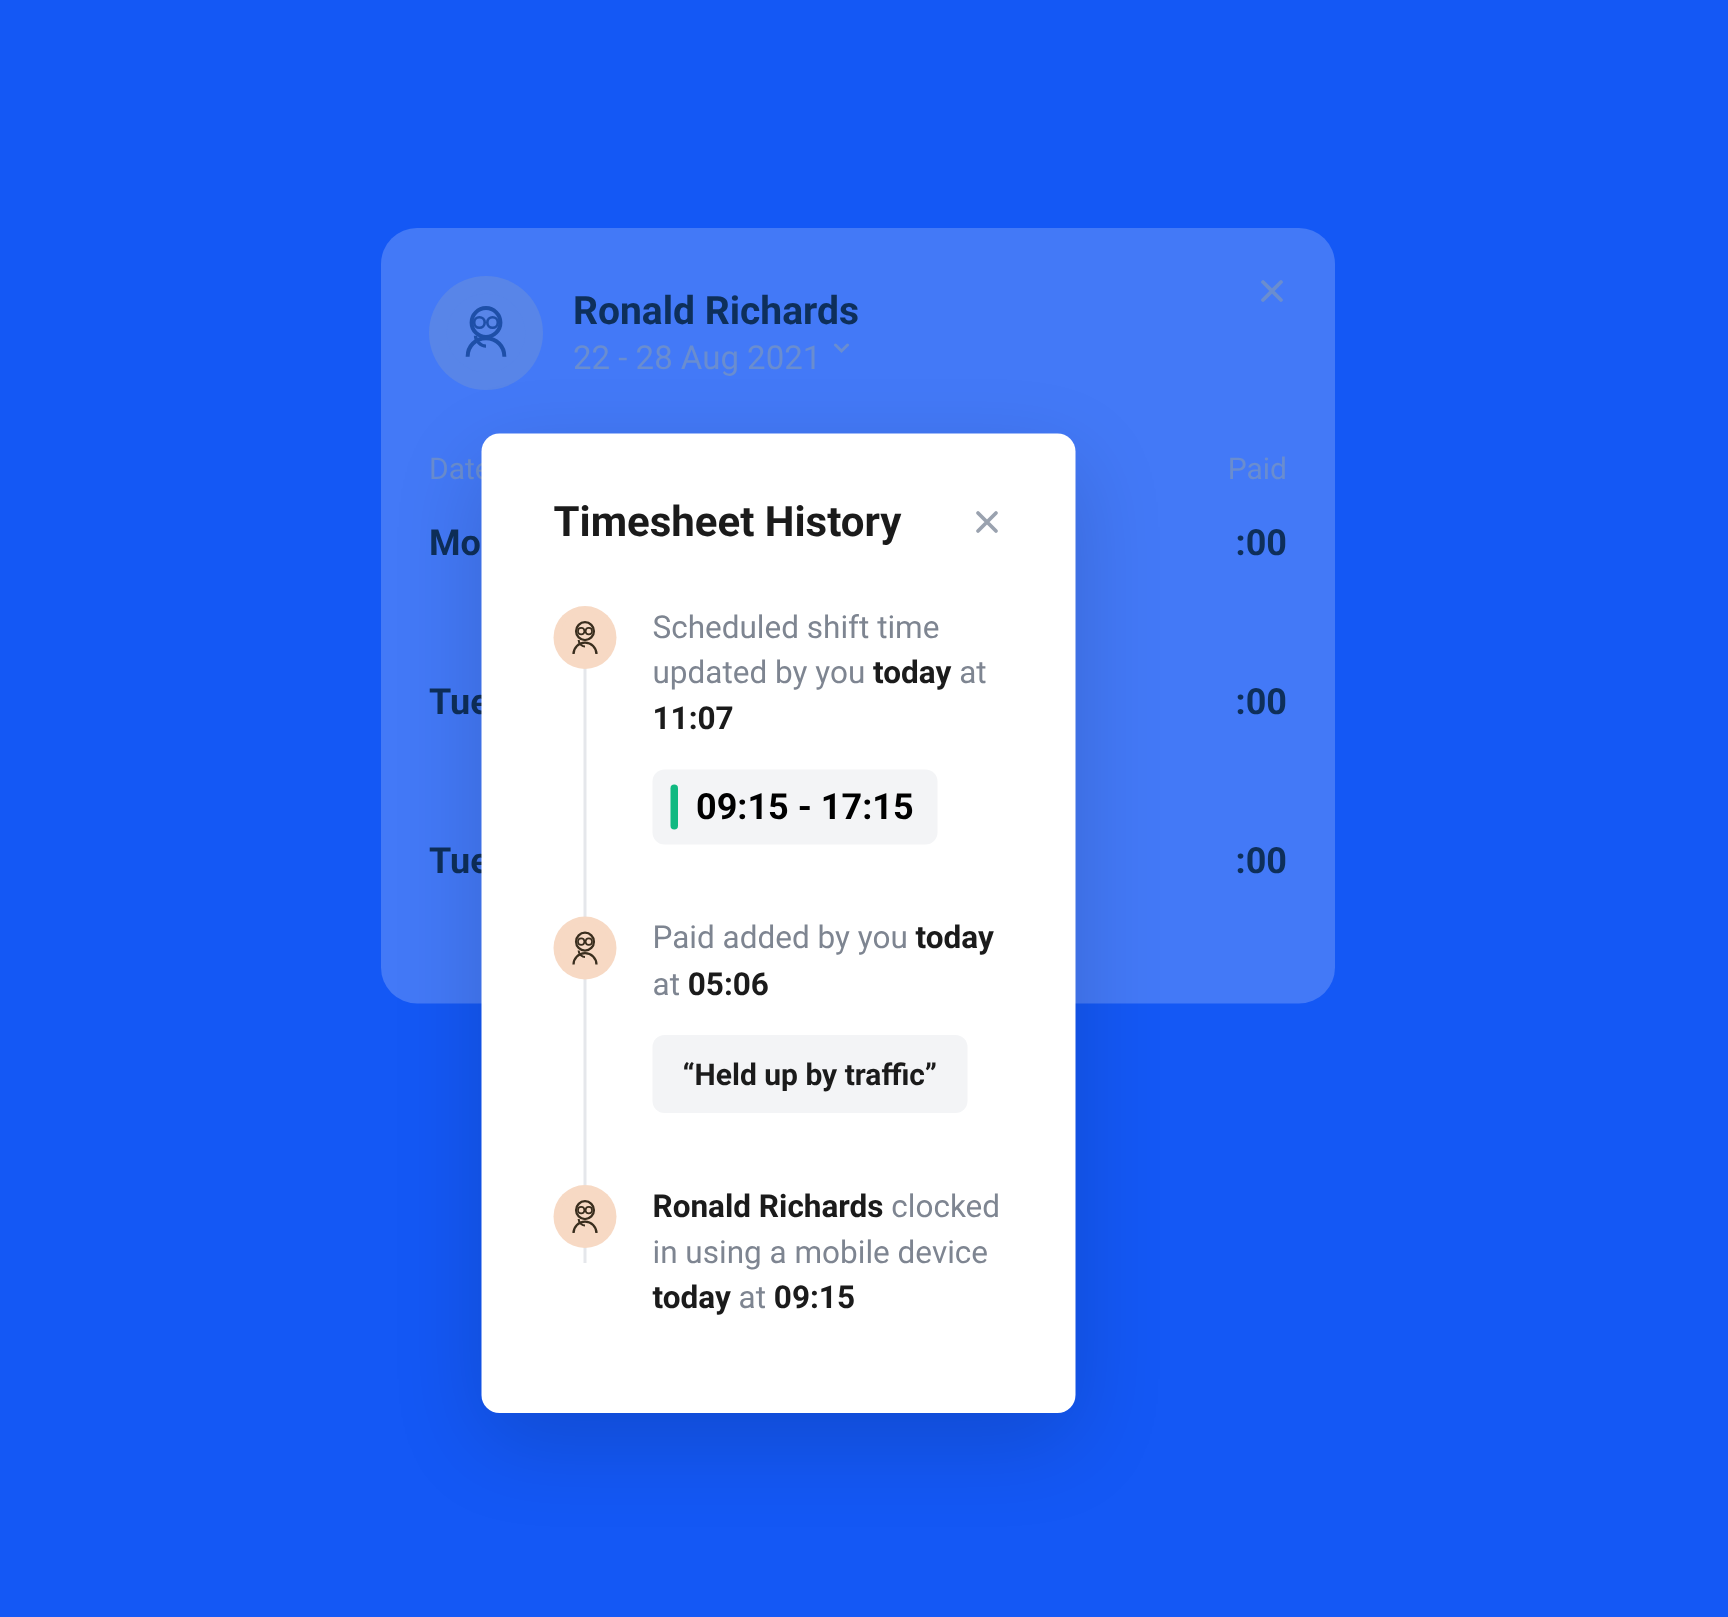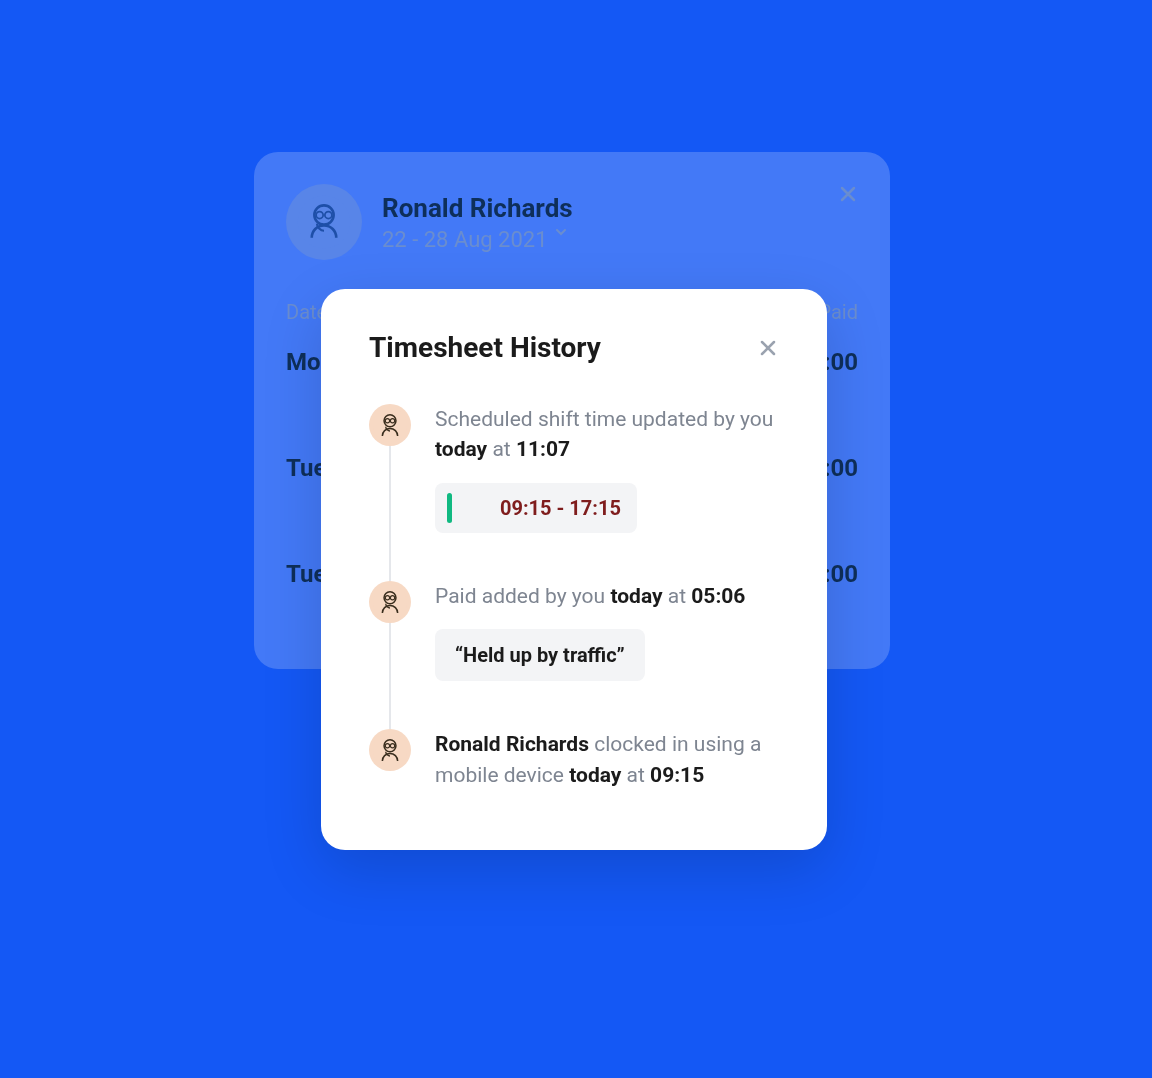--- a/index.html
+++ b/index.html
@@ -85,23 +85,23 @@
       color: #0e2f5a;
       font-size: 24px;
       font-weight: 700;
       margin-bottom: 78px;
     }
 
     .modal {
       position: absolute;
       left: 321px;
       top: 289px;
-      width: 506px;
+      width: 396px;
       background: #ffffff;
-      border-radius: 24px;
+      border-radius: 12px;
       padding: 42px 48px 60px 48px;
       box-shadow: 0 20px 60px rgba(0, 0, 0, 0.15);
     }
     .modal-header {
       display: flex;
       justify-content: space-between;
       align-items: center;
       margin-bottom: 40px;
     }
     .modal-title {
@@ -172,25 +172,24 @@
       color: #1b1b1b;
       font-weight: 700;
     }
     .timeline-chip {
       display: inline-flex;
       align-items: center;
       background: #f3f4f6;
       border-radius: 8px;
       padding: 10px 16px 10px 12px;
       margin-top: 18px;
-      font-size: 20px;
-      font-weight: 700;
-      color: #7f1d1d;
-      position: relative;
-      gap: 36px;
+      font-size: 24px;
+      font-weight: 700;
+      color: #000000;
+      position: relative;
     }
     .chip-bar {
       width: 5px;
       height: 30px;
       background: #10b981;
       border-radius: 3px;
       margin-right: 12px;
     }
     .timeline-note {
       display: inline-block;

